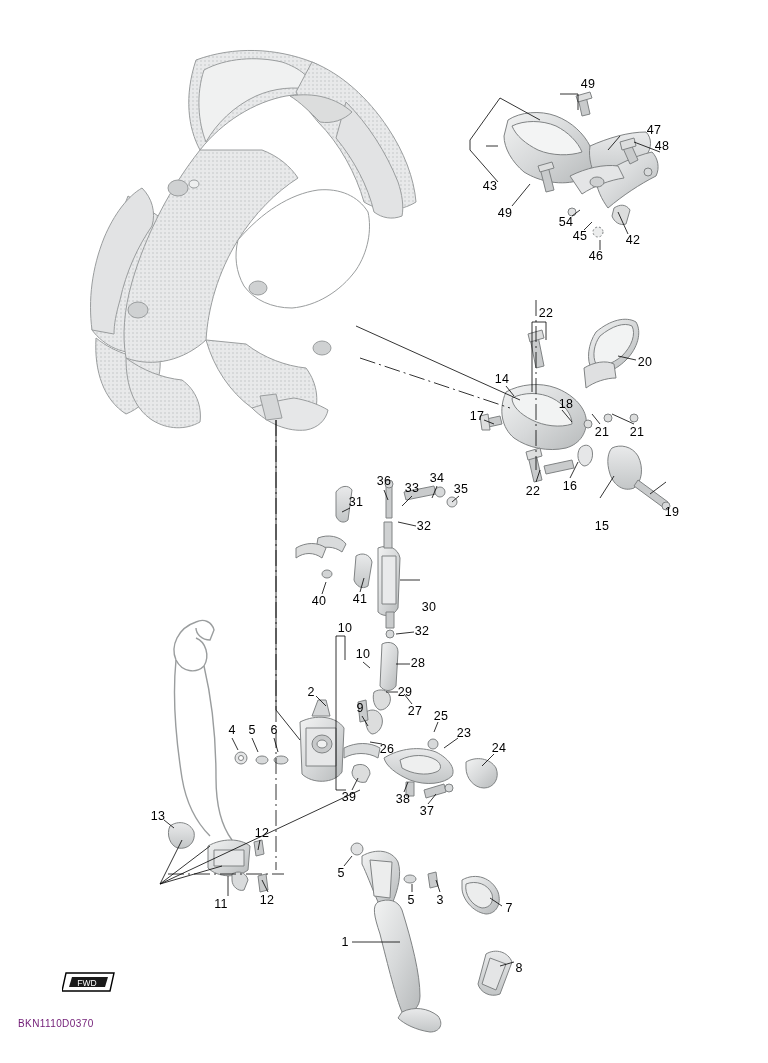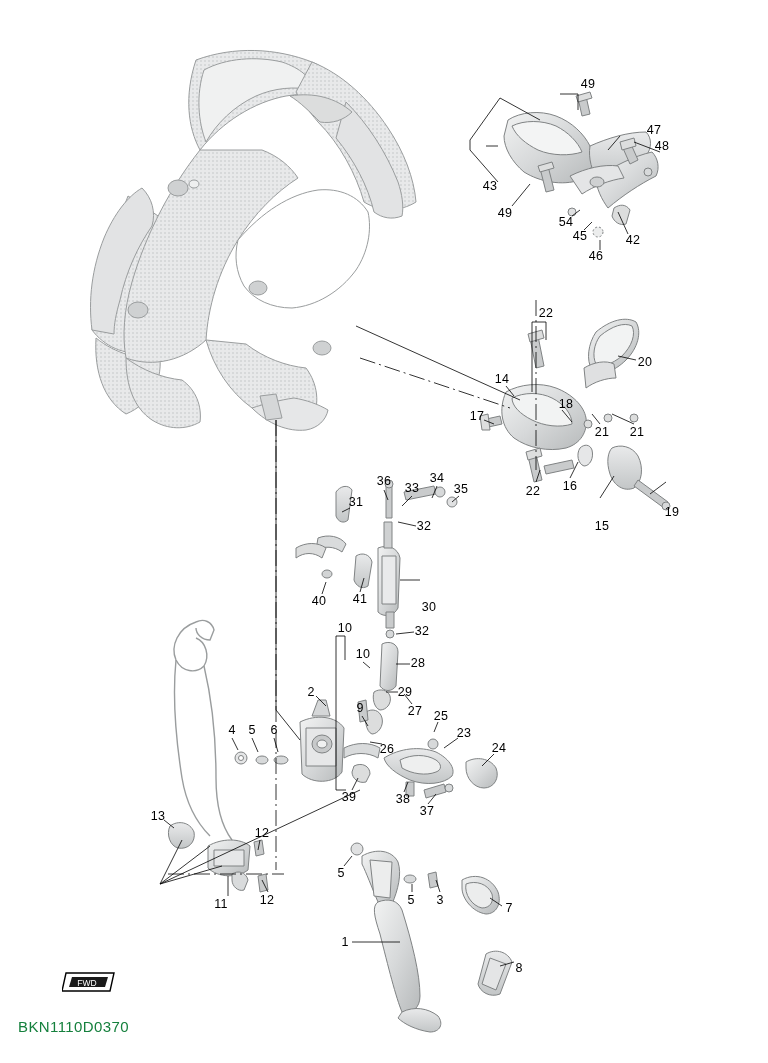--- a/index.html
+++ b/index.html
@@ -32,22 +32,22 @@
     line-height: 1;
     white-space: nowrap;
     transform: translate(-50%, -50%);
     letter-spacing: 0.2px;
   }
   #part-number {
     position: absolute;
     left: 18px;
     top: 1018px;
     font-family: "Liberation Sans", sans-serif;
-    font-size: 15px;
-    color: #15803d;
+    font-size: 10px;
+    color: #701a75;
     letter-spacing: 0.4px;
   }
   #fwd-badge {
     position: absolute;
     left: 62px;
     top: 967px;
     width: 56px;
     height: 30px;
   }
 </style>

